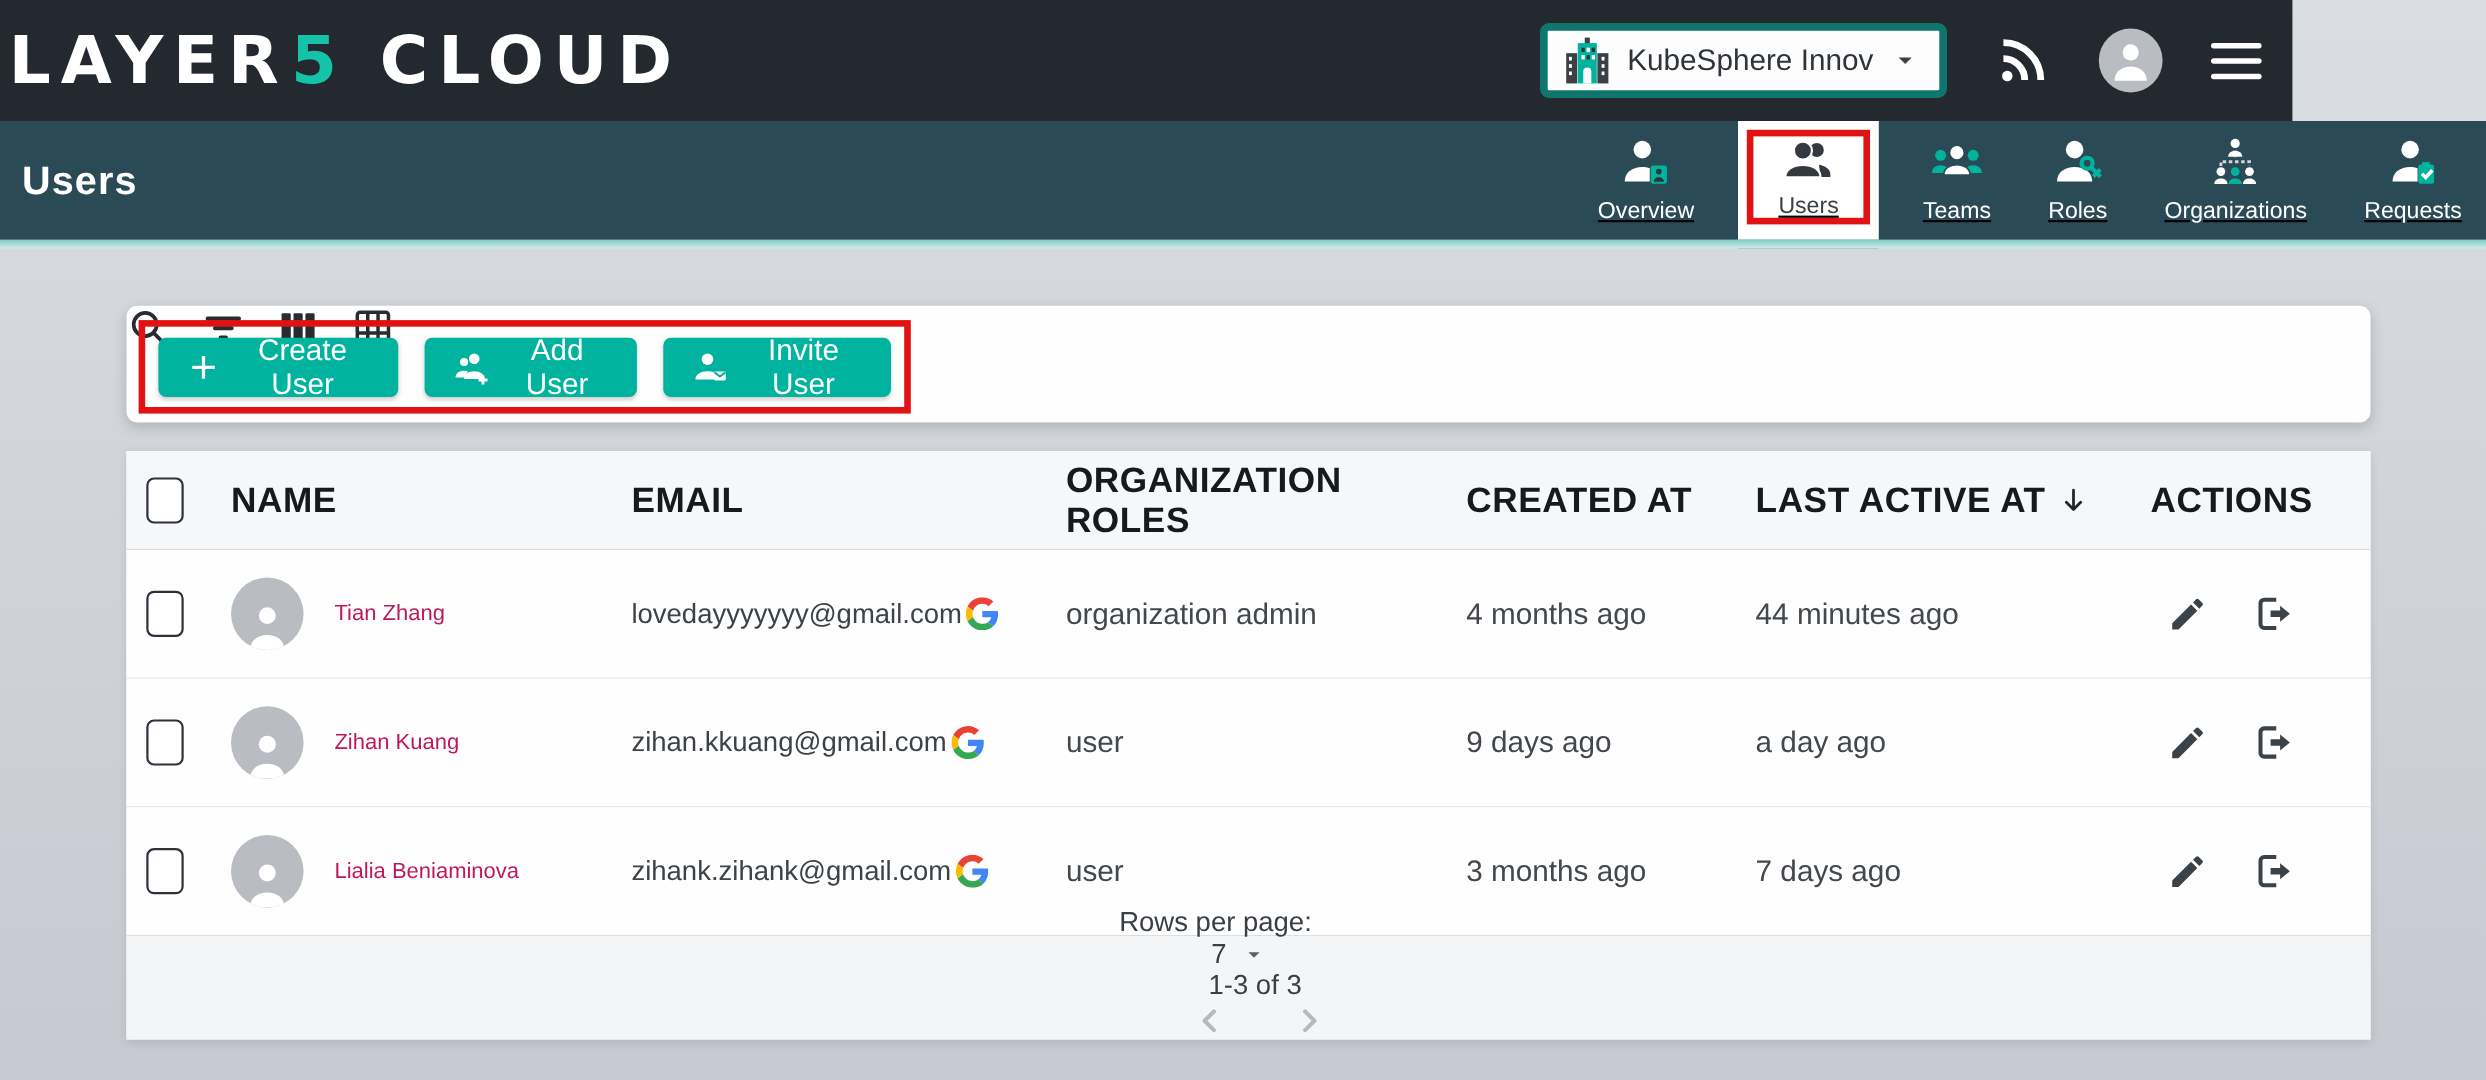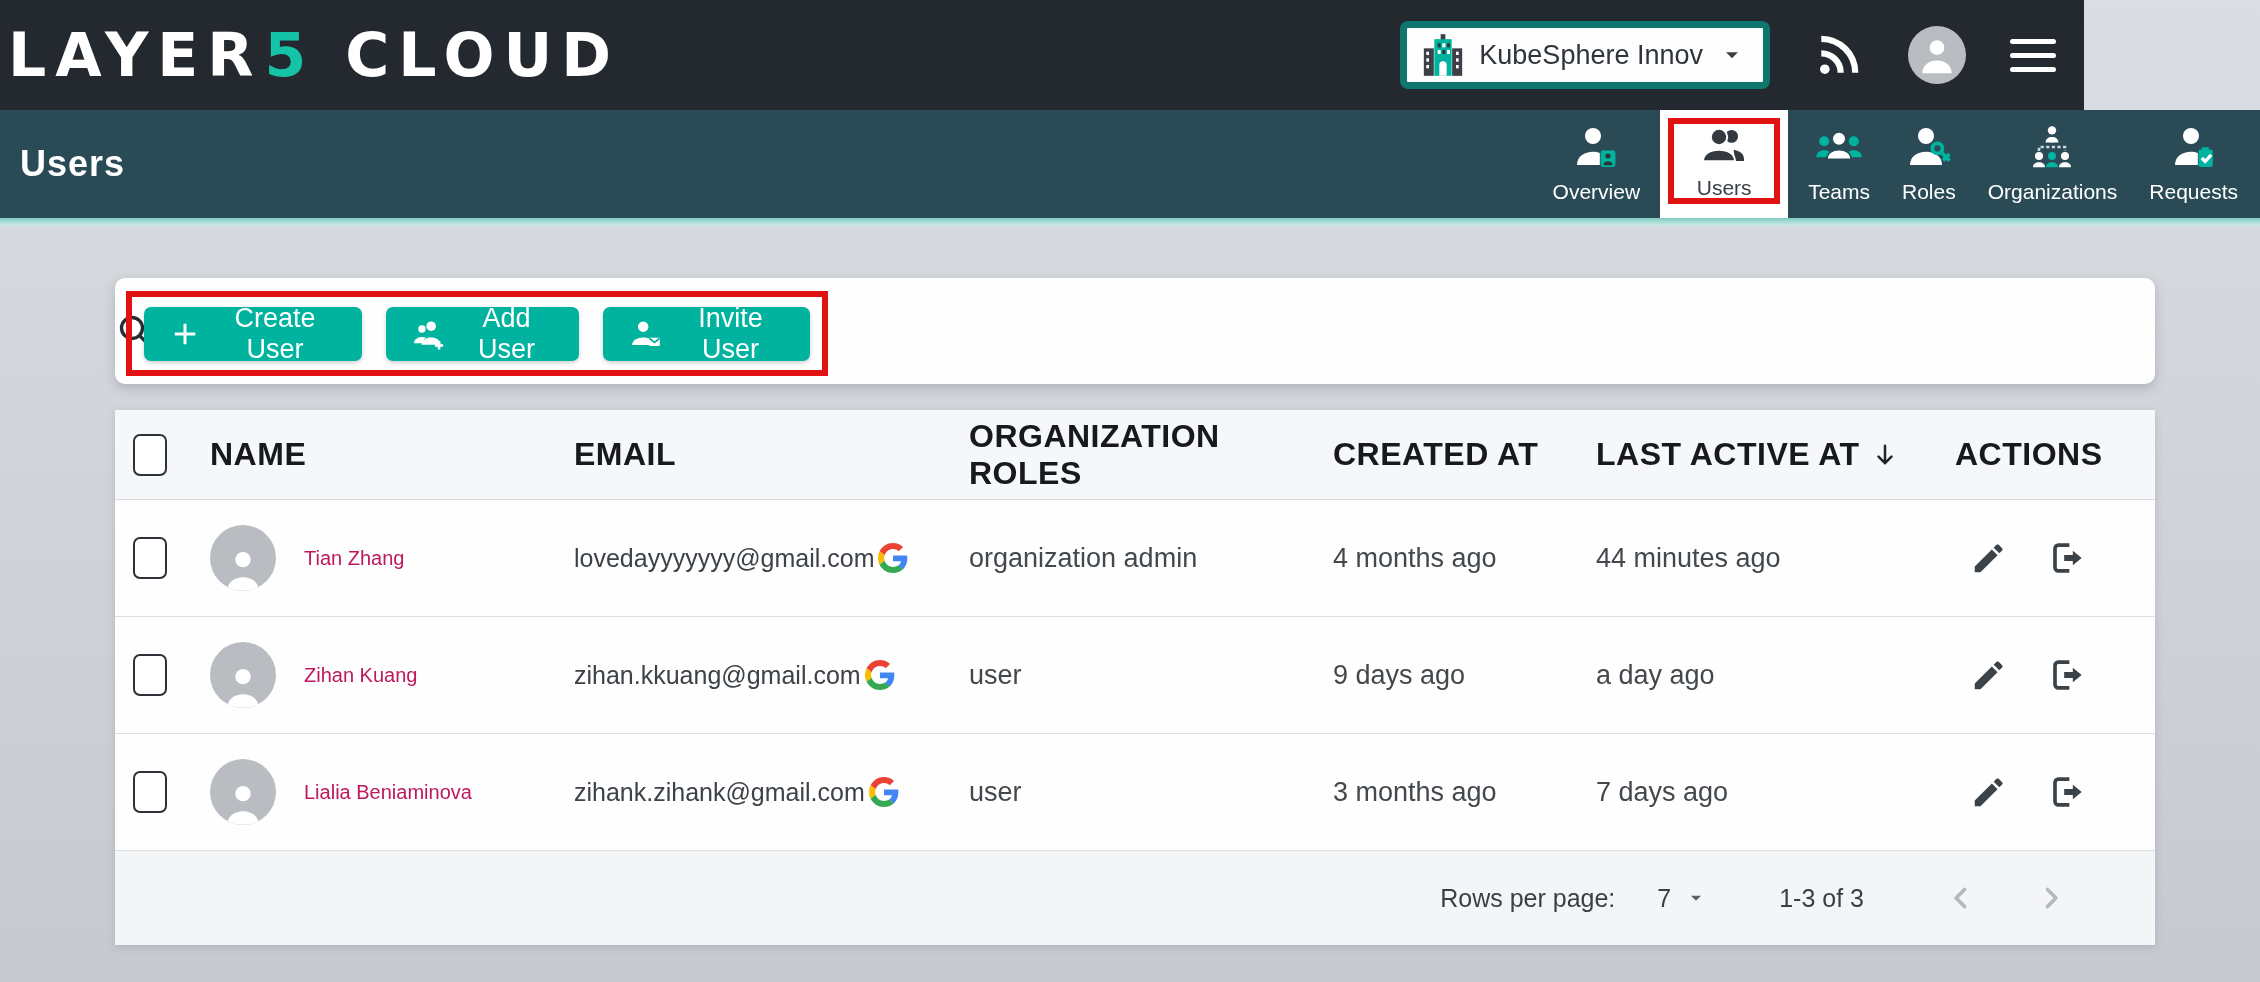--- a/index.html
+++ b/index.html
@@ -27,36 +27,36 @@
   .hamburger { display:flex; flex-direction:column; gap:9px; }
   .hamburger span { display:block; width:46px; height:5px; background:#ffffff; border-radius:3px; }
 
   
   .navbar { position:absolute; left:0; top:110px; width:2260px; height:108px;
             background:#2a4a56; display:flex; align-items:center;
             justify-content:space-between; padding:0 10px 0 20px; }
   .nav-underline { position:absolute; left:0; top:218px; width:2260px; height:8px;
                    background:linear-gradient(180deg,#7fccc3 0%,#b9e3de 70%,#d2e7e4 100%); }
   .page-title { font-size:36px; font-weight:700; color:#ffffff; letter-spacing:1px; }
-  .nav-items { display:flex; align-items:stretch; gap:8px; height:108px; }
+  .nav-items { display:flex; align-items:stretch; gap:28px; height:108px;text-decoration:underline; }
   .nav-item { display:flex; flex-direction:column; align-items:center;
               justify-content:center; gap:8px; padding:0 12px; cursor:pointer; }
   .nav-item .nav-label { font-size:21px; color:#ffffff; }
   .nav-item.active-tile { position:relative; background:#ffffff; padding:8px 8px 14px 8px;
                           min-width:128px; }
   .nav-item.active-tile .annotation-outline { border:6px solid #e01212; width:100%; height:100%;
               display:flex; flex-direction:column; align-items:center; justify-content:center; gap:6px; }
   .nav-item.active-tile .nav-label { color:#3a4046; }
   .active-strip { position:absolute; left:0; bottom:-8px; width:100%; height:8px; background:#00a68f; }
 
   
   .toolbar-card { position:absolute; left:115px; top:278px; width:2040px; height:106px;
                   background:#fefefe; border-radius:10px;
                   box-shadow:0 4px 12px rgba(40,48,56,.22);
-                  display:flex; align-items:center; justify-content:space-between; }
+                  display:flex; align-items:flex-start; justify-content:space-between; }
   .annotation-buttons { position:absolute; left:11px; top:13px; width:702px; height:85px;
                         border:6px solid #e01212; display:flex; align-items:center;
                         gap:24px; padding:0 12px; }
   .teal-btn { height:54px; background:#00b39f; border:none; border-radius:7px;
               color:#ffffff; font-size:27px; font-family:"Liberation Sans",sans-serif;
               display:flex; align-items:center; gap:14px; padding:0 26px; cursor:pointer;
               box-shadow:0 2px 4px rgba(0,0,0,.18); }
   .toolbar-icons { display:flex; align-items:center; gap:28px; margin-right:44px; }
   .toolbar-icons .icon-btn { width:40px; height:40px; }
 
@@ -76,21 +76,21 @@
   .row-avatar { width:66px; height:66px; border-radius:50%; background:#b9bdc2;
                 display:flex; align-items:flex-end; justify-content:center; overflow:hidden; flex:0 0 auto; }
   .name-text { font-size:20px; color:#be185d; }
   .cell-email { display:flex; align-items:center; gap:4px; font-size:25px; color:#3c4247; }
   .cell-plain { font-size:27px; color:#43484d; }
   .cell-actions { display:flex; align-items:center; gap:36px; padding-left:14px; }
   .cell-actions .icon-btn { width:40px; height:40px; }
 
   
   .t-footer { height:94px; background:#f4f5f6; display:flex; align-items:center;
-              justify-content:flex-end; gap:0; padding-right:87px; }
+              justify-content:flex-end; gap:0; padding-right:60px;flex-direction:column; }
   .t-footer .rpp-label { font-size:25px; color:#3a3f45; }
   .rpp-select { display:flex; align-items:center; gap:14px; margin-left:42px; cursor:pointer; }
   .rpp-select .rpp-value { font-size:25px; color:#3a3f45; }
   .range-label { font-size:25px; color:#3a3f45; margin-left:72px; }
   .pager { display:flex; align-items:center; gap:56px; margin-left:80px; }
   .pager .icon-btn { width:34px; height:34px; }
 
   svg { display:block; }
 </style>
 </head>

